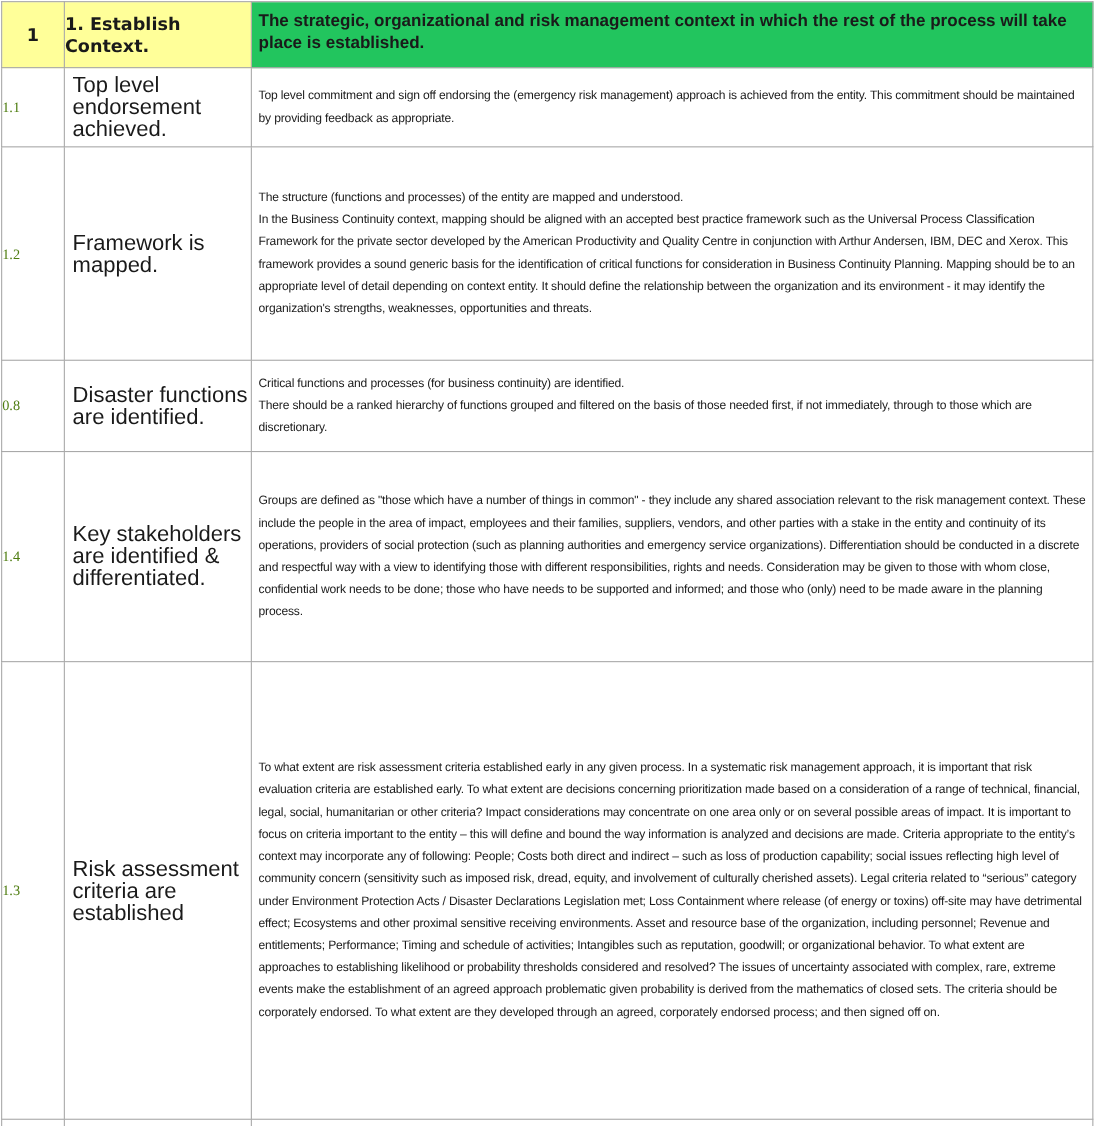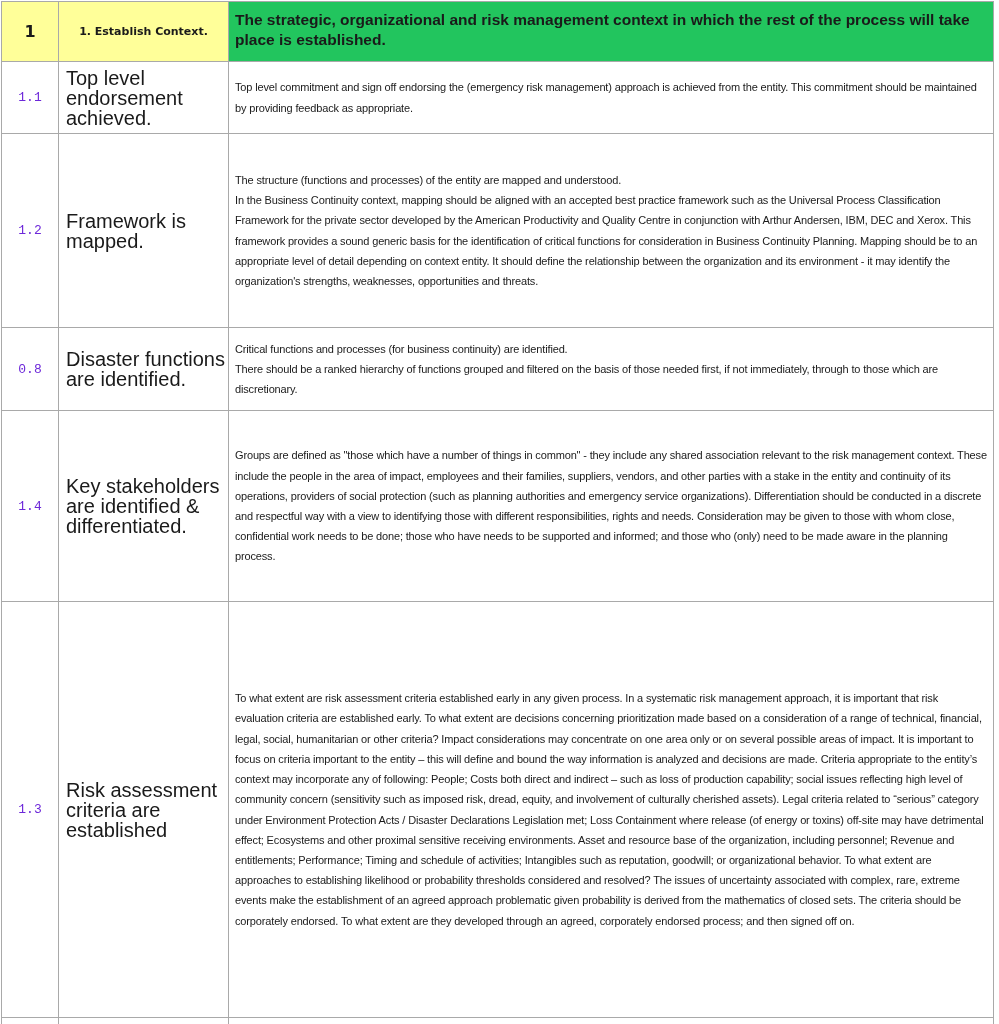--- a/index.html
+++ b/index.html
@@ -21,29 +21,29 @@
   col.c2 { width: 170px; }
   col.c3 { width: 765px; }
   .hdr td { background: #ffff99; }
   .hdr td.hdr-desc { background: #22c55e; }
   .num-main {
     font-family: "DejaVu Sans", sans-serif;
     font-weight: bold; font-size: 16px; text-align: center;
   }
   .title-main {
     font-family: "DejaVu Sans", sans-serif;
-    font-weight: bold; font-size: 11px; text-align: center; line-height: 20px; margin-top: 28px;
+    font-weight: bold; font-size: 16px; text-align: left; line-height: 20px; margin-top: 28px;
   }
   .desc-main {
     font-weight: bold; font-size: 15.5px; line-height: 20px;
     padding: 8px 6px 8px 6px !important; vertical-align: top !important;
   }
   .num {
-    font-family: Liberation Mono, monospace;
-    font-size: 13px; text-align: center; color: #6d28d9;
+    font-family: Liberation Serif, serif;
+    font-size: 13px; color: #4d7c0f;
   }
   .title {
     font-size: 20px; line-height: 20px; padding-left: 7px !important; padding-right: 2px !important;
   }
   .desc {
     font-size: 11px; line-height: 20.2px; padding: 5px 6px 5px 6px !important;
     vertical-align: middle; letter-spacing: -0.15px;
   }
   .desc p { margin: 0; }
   .spacer td { height: 8px; }

